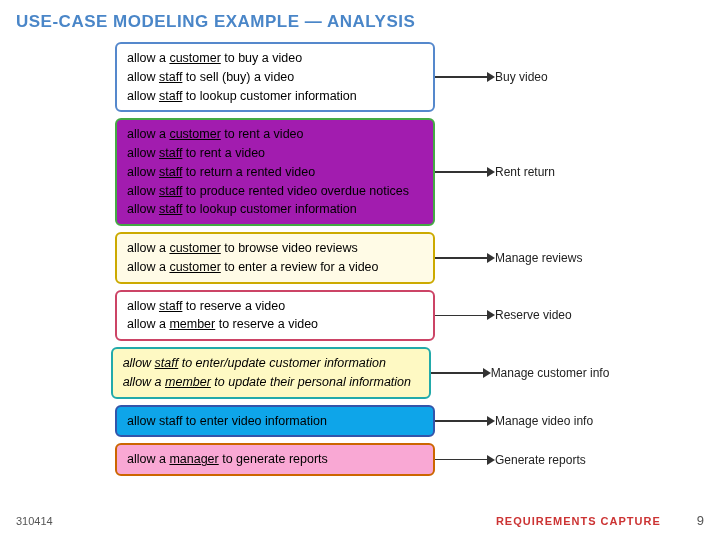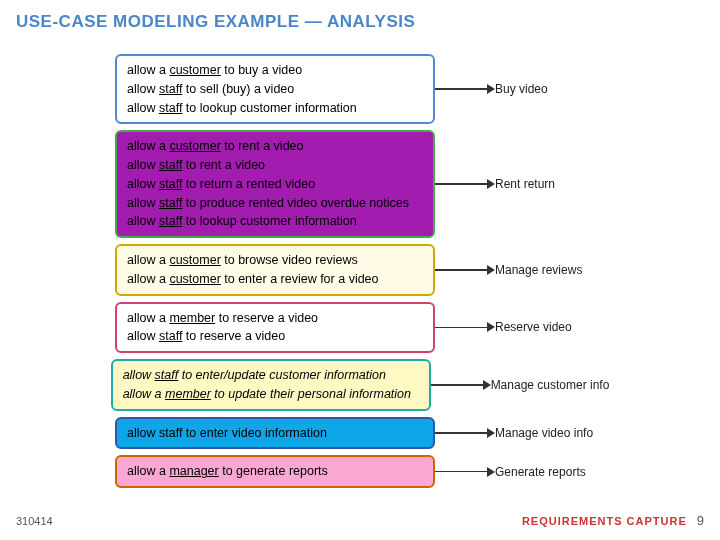--- a/index.html
+++ b/index.html
@@ -17,21 +17,21 @@
       height: 540px;
       padding: 12px 16px;
       display: flex;
       flex-direction: column;
     }
 
     .title {
       color: #4a86c8;
       font-size: 17px;
       font-weight: bold;
-      margin-bottom: 22px;
+      margin-bottom: 10px;
       letter-spacing: 0.5px;
     }
 
     .rows-area {
       display: flex;
       flex-direction: column;
       gap: 6px;
       flex: 1;
       align-items: center;
     }
@@ -178,22 +178,22 @@
           <div>allow a <u>customer</u> to enter a review for a video</div>
         </div>
         <div class="arrow-line">
           <div class="line"></div>
           <div class="arrowhead"></div>
         </div>
         <div class="label">Manage reviews</div>
       </div>
       <div class="use-case-row">
         <div class="box box-pink">
+          <div>allow <u>staff</u> to reserve a video</div>
           <div>allow a <u>member</u> to reserve a video</div>
-          <div>allow <u>staff</u> to reserve a video</div>
         </div>
         <div class="arrow-line">
           <div class="line"></div>
           <div class="arrowhead"></div>
         </div>
         <div class="label">Reserve video</div>
       </div>
       <div class="use-case-row">
         <div class="box box-teal">
           <div>allow <u>staff</u> to enter/update customer information</div>
@@ -222,18 +222,18 @@
         <div class="arrow-line">
           <div class="line"></div>
           <div class="arrowhead"></div>
         </div>
         <div class="label">Generate reports</div>
       </div>
     </div>
 
   <div class="footer">
     <span class="footer-left">310414</span>
-    <div style="display:flex;gap:10px;align-items:center;">
+    <div style="display:flex;gap:36px;align-items:center;">
       <span class="footer-right">REQUIREMENTS CAPTURE</span>
       <span class="page-num">9</span>
     </div>
   </div>
 </div>
 
 </body></html>

